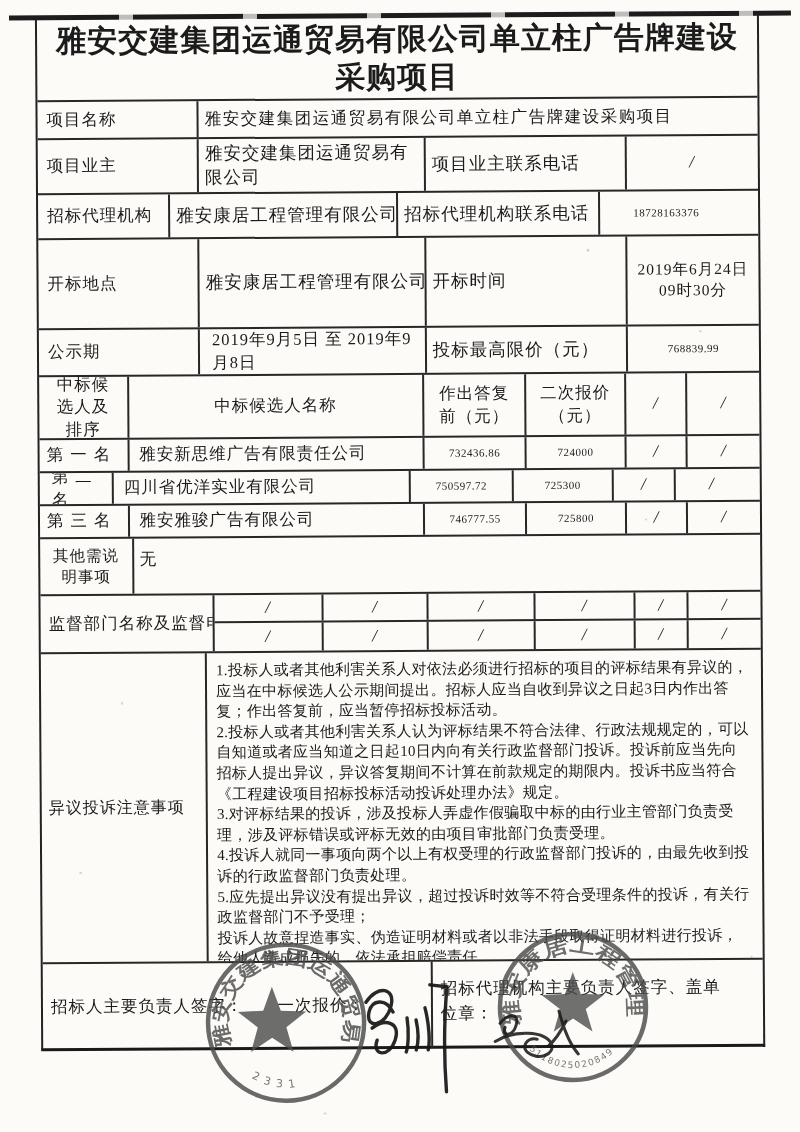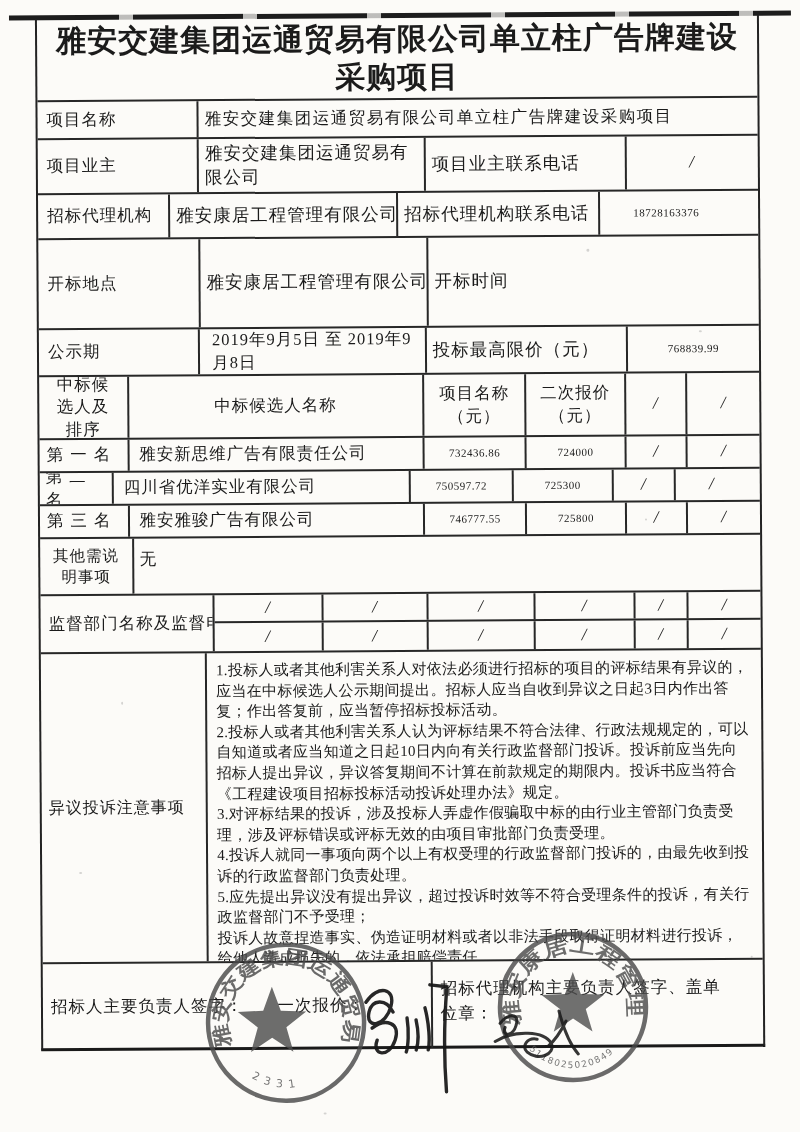--- a/index.html
+++ b/index.html
@@ -58,48 +58,49 @@
       <div class="cell lbl" style="width:132px">招标代理机构</div>
       <div class="cell big nowrap" style="width:228px">雅安康居工程管理有限公司</div>
       <div class="cell big" style="width:202px">招标代理机构联系电话</div>
       <div class="cell ctr num" style="width:132px">18728163376</div>
     </div>
 
     <div class="row" style="height:90px">
       <div class="cell lbl" style="width:162px">开标地点</div>
       <div class="cell big nowrap" style="width:228px">雅安康居工程管理有限公司</div>
       <div class="cell big" style="width:202px">开标时间</div>
+      <div class="cell ctr" style="width:132px;font-size:15.5px">2019年6月24日09时30分</div>
     </div>
 
     <div class="row" style="height:47px">
       <div class="cell lbl" style="width:162px">公示期</div>
       <div class="cell" style="width:228px;padding-left:12px">2019年9月5日 至 2019年9月8日</div>
       <div class="cell big" style="width:202px">投标最高限价（元）</div>
       <div class="cell ctr num" style="width:132px">768839.99</div>
     </div>
 
     <div class="row" style="height:63px">
       <div class="cell ctr" style="width:90px;padding:6px 10px">中标候选人及排序</div>
       <div class="cell ctr" style="width:297px">中标候选人名称</div>
-      <div class="cell ctr" style="width:103px;padding:2px 14px">项目名称（元）</div>
+      <div class="cell ctr" style="width:103px;padding:2px 14px">作出答复前（元）</div>
       <div class="cell ctr" style="width:100px;padding:2px 13px">二次报价（元）</div>
       <div class="cell slash" style="width:62px">/</div>
       <div class="cell slash" style="width:72px">/</div>
     </div>
 
     <div class="row" style="height:33px">
       <div class="cell" style="width:90px;letter-spacing:7px;padding-left:7px">第一名</div>
       <div class="cell nowrap" style="width:297px;padding-left:10px">雅安新思维广告有限责任公司</div>
       <div class="cell ctr num" style="width:103px">732436.86</div>
       <div class="cell ctr num" style="width:100px">724000</div>
       <div class="cell slash" style="width:62px">/</div>
       <div class="cell slash" style="width:72px">/</div>
     </div>
     <div class="row" style="height:33px">
-      <div class="cell" style="width:74px;letter-spacing:7px;padding-left:6px">第二名</div>
+      <div class="cell" style="width:74px;letter-spacing:7px;padding-left:12px">第二名</div>
       <div class="cell nowrap" style="width:297px;padding-left:10px">四川省优洋实业有限公司</div>
       <div class="cell ctr num" style="width:103px">750597.72</div>
       <div class="cell ctr num" style="width:100px">725300</div>
       <div class="cell slash" style="width:62px">/</div>
       <div class="cell slash" style="width:72px">/</div>
     </div>
     <div class="row" style="height:33px">
       <div class="cell" style="width:90px;letter-spacing:7px;padding-left:7px">第三名</div>
       <div class="cell nowrap" style="width:297px;padding-left:10px">雅安雅骏广告有限公司</div>
       <div class="cell ctr num" style="width:103px">746777.55</div>

